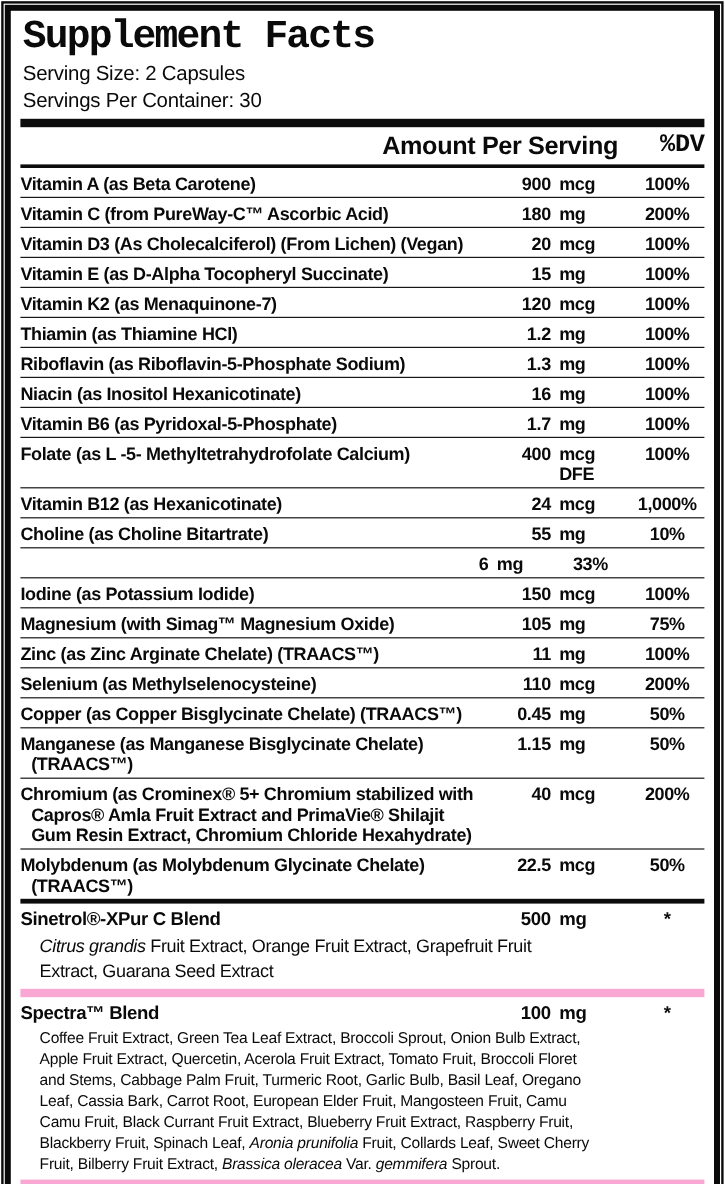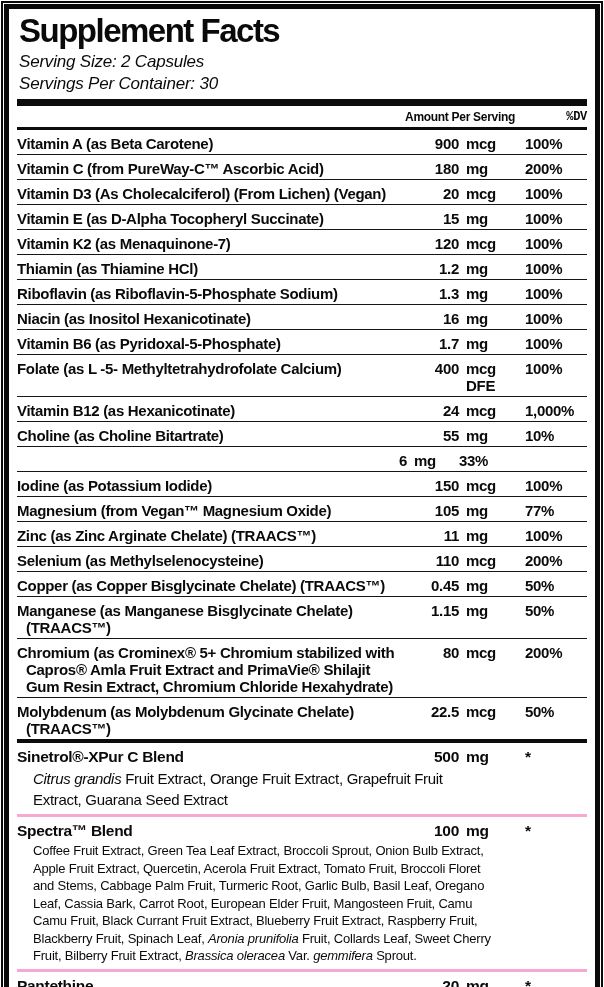--- a/index.html
+++ b/index.html
@@ -13,49 +13,49 @@
     margin:4px 4px 0 4px;
     border:5px solid #0a0a0a;
     outline:2px solid #0a0a0a;
     outline-offset:1px;
     padding:3px 8px 4px 8px;
     background:#fff;
     box-sizing:border-box;
   }
   .title{
     font-size:33px;font-weight:bold;letter-spacing:-1.5px;
-    line-height:38px;margin:0 0 1px 2px;
-  }
-  .serving{font-size:17px;line-height:22px;margin-left:2px;letter-spacing:-0.2px;font-style:italic;}
+    line-height:38px;margin:0 0 1px 2px;font-family:Liberation Mono, monospace;
+  }
+  .serving{font-size:17px;line-height:22px;margin-left:2px;letter-spacing:-0.2px;}
   .bar{background:#0c0c0c;border:none;margin:0;}
   .bar-thick{height:7px;margin-top:4px;}
   .bar-med{height:3px;}
   .bar-heavy{height:4px;}
   .hdr{
     display:grid;grid-template-columns:1fr 62px;
-    font-weight:bold;font-size:12px;letter-spacing:-0.3px;
+    font-weight:bold;font-size:21px;letter-spacing:-0.3px;
     padding:4px 0 3px 0;
   }
   .hdr-amount{text-align:right;padding-right:10px;}
   .hdr-dv{text-align:right;font-family:Liberation Mono, monospace;}
   .row{
     display:grid;grid-template-columns:1fr 52px 66px 62px;
     align-items:start;
     font-size:15px;line-height:17px;letter-spacing:-0.3px;
     padding:5px 0 2px 0;
     font-weight:bold;
   }
   .rows .row{border-bottom:1px solid #161616;}
   .rows .row:last-child{border-bottom:none;}
   .cell-name{padding-left:9px;text-indent:-9px;padding-right:6px;}
   .cell-num{text-align:right;}
   .cell-unit{padding-left:7px;box-sizing:border-box;}
-  .cell-dv{text-align:left;}
+  .cell-dv{text-align:center;}
   .blend{padding-bottom:3px;}
-  .blend + .blend{border-top:3px solid #f9a8d4;}
+  .blend + .blend{border-top:7px solid #f9a8d4;}
   .blend .row{padding-top:5px;font-size:15.5px;}
   .blend-sub{
     margin:1px 0 1px 16px;width:432px;
     font-size:15px;line-height:21px;letter-spacing:-0.3px;
   }
   .blend.small .blend-sub{
     width:458px;font-size:13px;line-height:17.5px;letter-spacing:-0.2px;
   }
   .footnote{font-size:16.5px;line-height:20px;padding:4px 0 3px 0;letter-spacing:-0.2px;}
   i{font-style:italic;}
@@ -170,24 +170,24 @@
       </div>
 
       <div class="row">
         <span class="cell-name">Iodine (as Potassium Iodide)</span>
         <span class="cell-num">150</span>
         <span class="cell-unit">mcg</span>
         <span class="cell-dv">100%</span>
       </div>
 
       <div class="row">
-        <span class="cell-name">Magnesium (from Vegan™ Magnesium Oxide)</span>
+        <span class="cell-name">Magnesium (with Simag™ Magnesium Oxide)</span>
         <span class="cell-num">105</span>
         <span class="cell-unit">mg</span>
-        <span class="cell-dv">77%</span>
+        <span class="cell-dv">75%</span>
       </div>
 
       <div class="row">
         <span class="cell-name">Zinc (as Zinc Arginate Chelate) (TRAACS™)</span>
         <span class="cell-num">11</span>
         <span class="cell-unit">mg</span>
         <span class="cell-dv">100%</span>
       </div>
 
       <div class="row">
@@ -206,21 +206,21 @@
 
       <div class="row">
         <span class="cell-name">Manganese (as Manganese Bisglycinate Chelate) (TRAACS™)</span>
         <span class="cell-num">1.15</span>
         <span class="cell-unit">mg</span>
         <span class="cell-dv">50%</span>
       </div>
 
       <div class="row">
         <span class="cell-name">Chromium (as Crominex® 5+ Chromium stabilized with Capros® Amla Fruit Extract and PrimaVie® Shilajit Gum Resin Extract, Chromium Chloride Hexahydrate)</span>
-        <span class="cell-num">80</span>
+        <span class="cell-num">40</span>
         <span class="cell-unit">mcg</span>
         <span class="cell-dv">200%</span>
       </div>
 
       <div class="row">
         <span class="cell-name">Molybdenum (as Molybdenum Glycinate Chelate) (TRAACS™)</span>
         <span class="cell-num">22.5</span>
         <span class="cell-unit">mcg</span>
         <span class="cell-dv">50%</span>
       </div>

